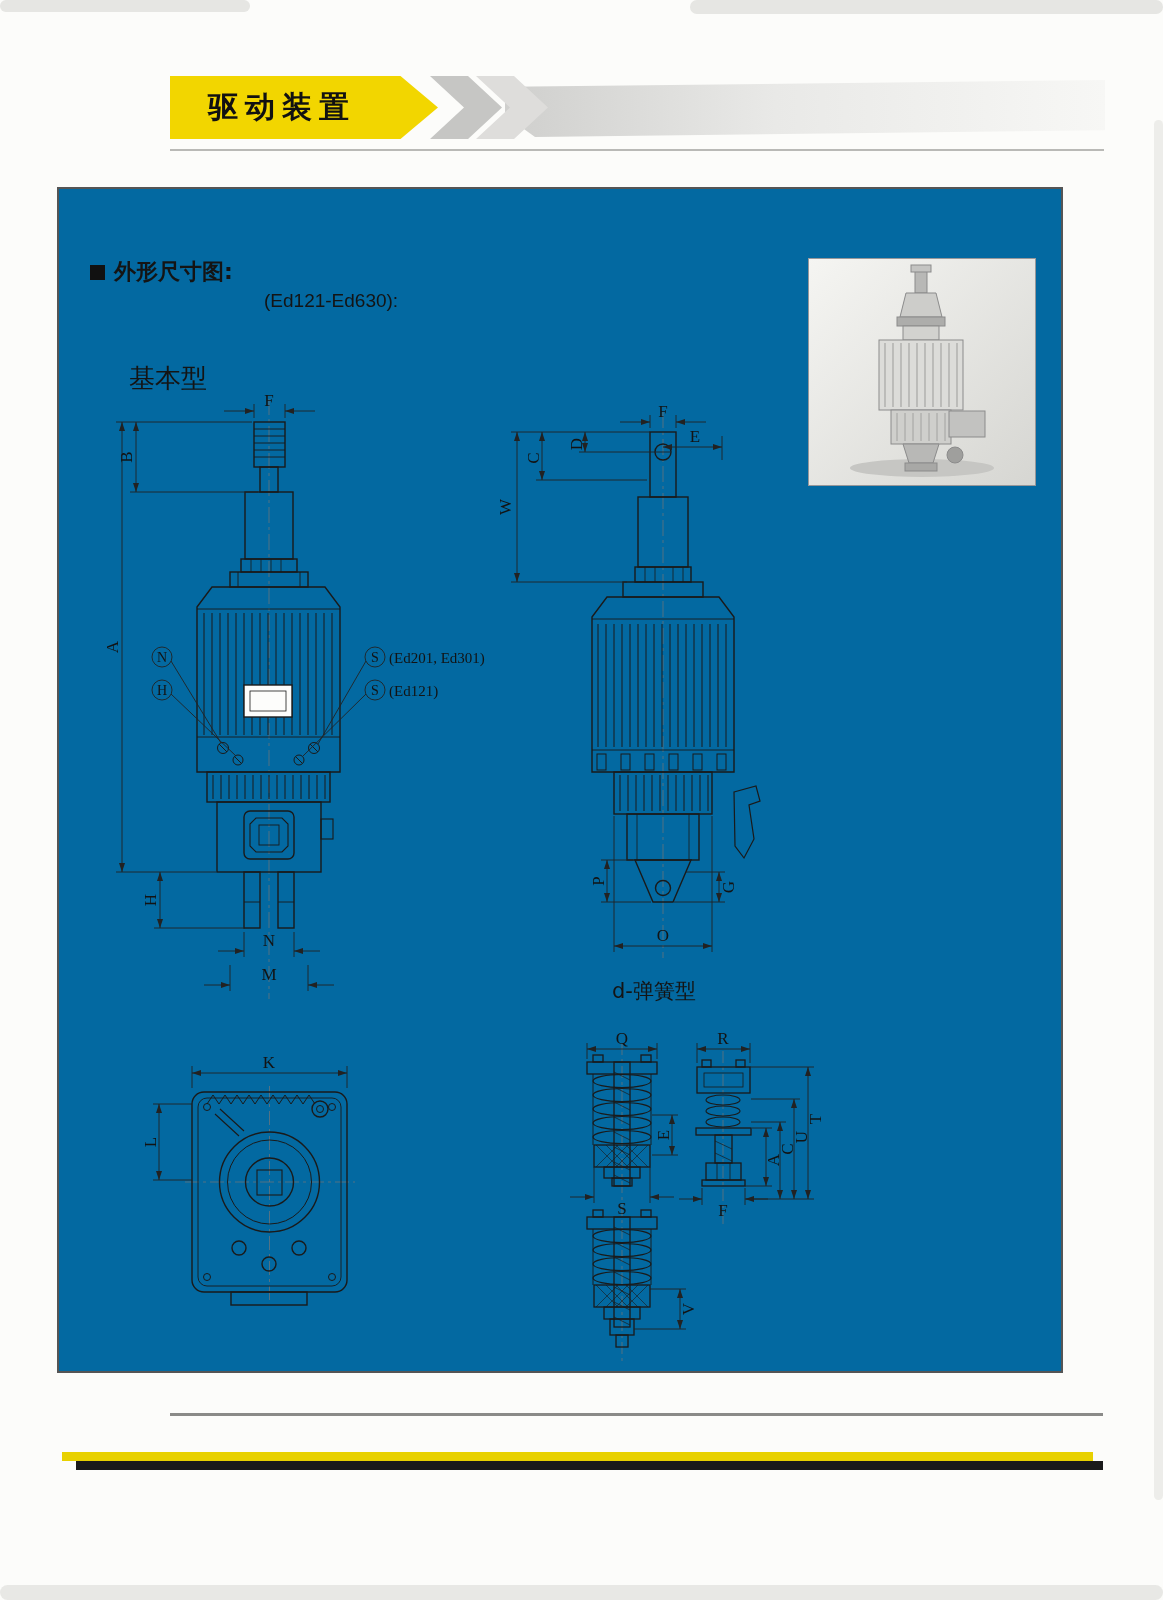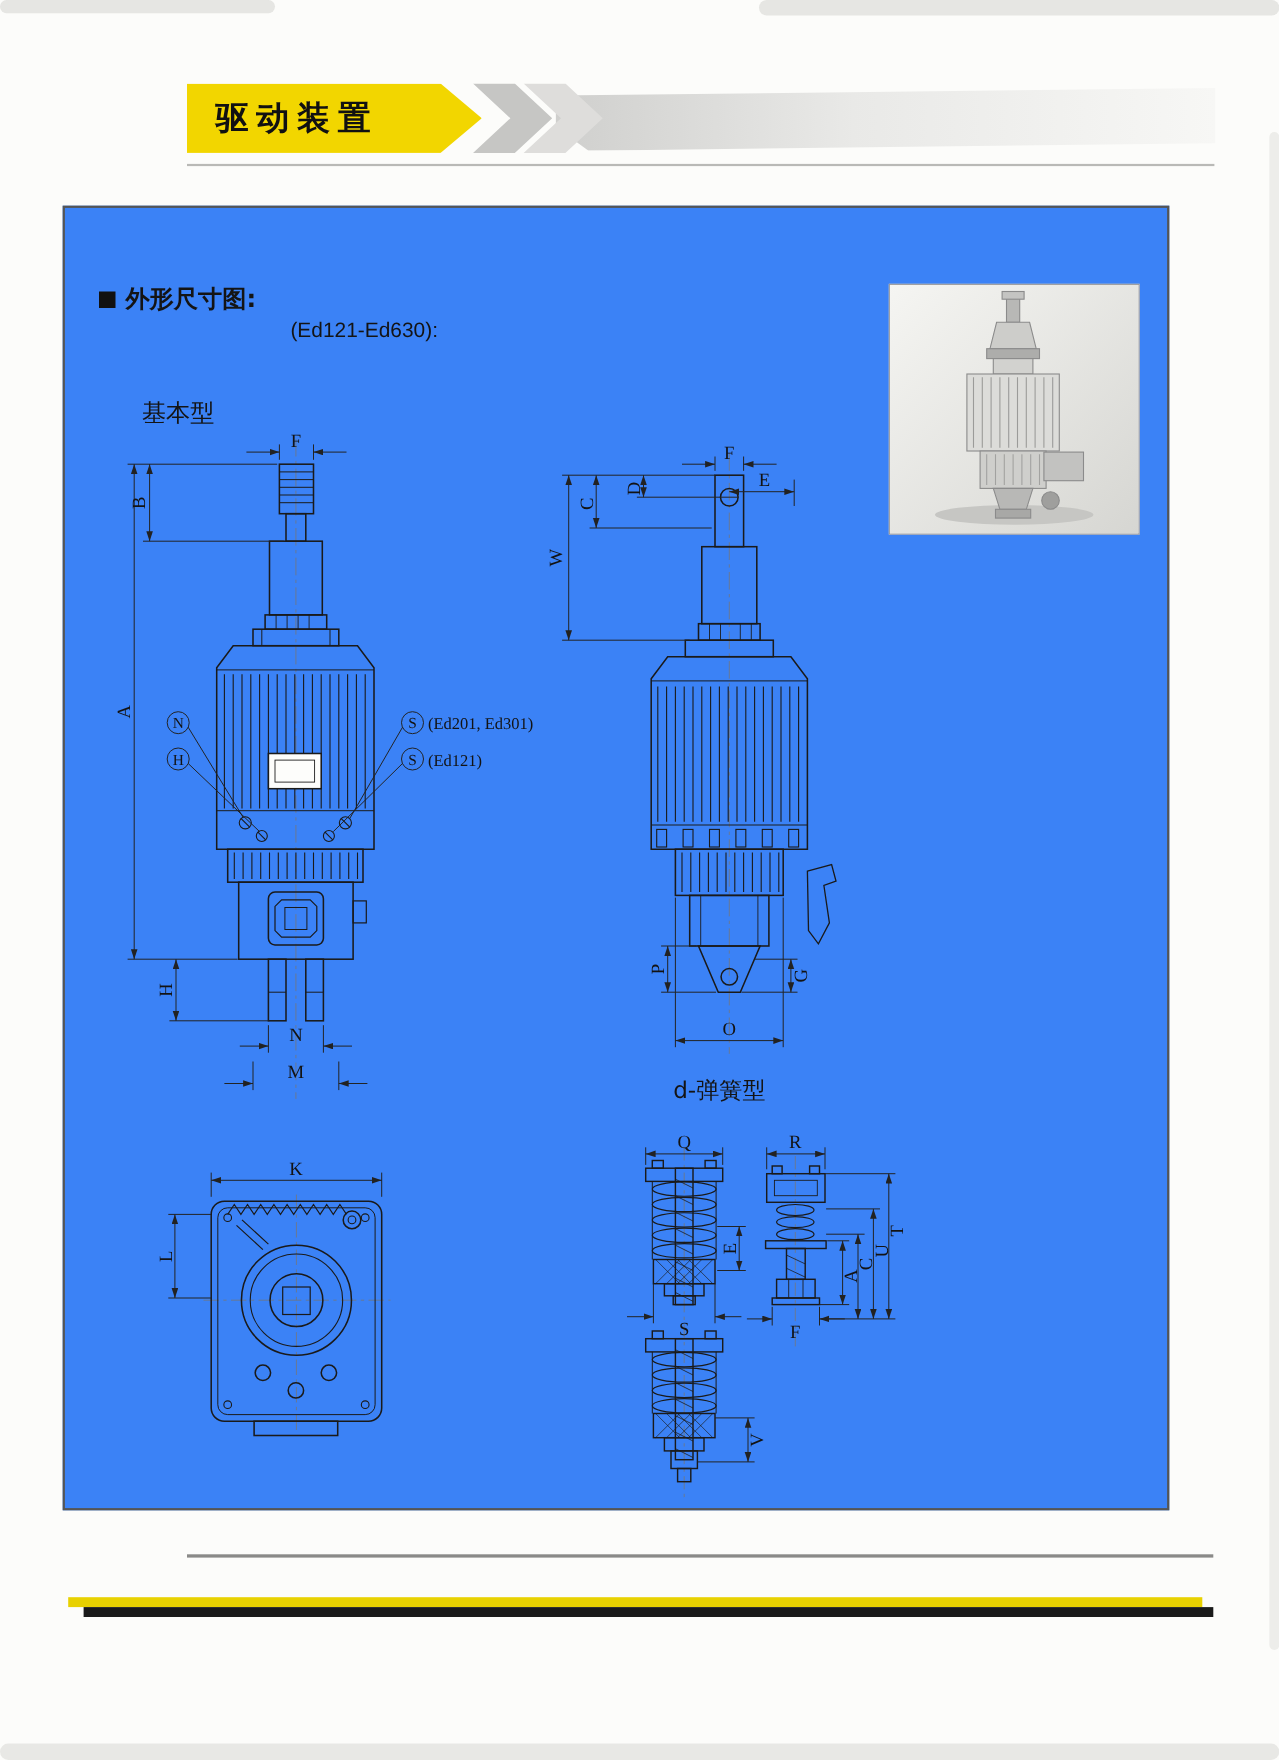--- a/index.html
+++ b/index.html
@@ -4,32 +4,32 @@
 <style>
   *{box-sizing:border-box}
   html,body{margin:0;padding:0;background:#d8d8d5}
   .page{position:relative;width:1163px;height:1600px;margin:0 auto;background:#fcfcfa;overflow:hidden;
         font-family:"DejaVu Sans","Liberation Sans",sans-serif;color:#141414}
   .abs{position:absolute}
   .shade{position:absolute;background:#d0d0cc;opacity:.5;border-radius:8px}
   
   .banner{position:absolute;left:170px;top:76px;width:268px;height:63px;background:#f2d600;
           clip-path:polygon(0 0,86% 0,100% 50%,86% 100%,0 100%);
-          display:flex;align-items:center;padding-left:26px;font-size:30px;font-weight:700;letter-spacing:7px;color:#111}
+          display:flex;align-items:center;padding-left:38px;font-size:30px;font-weight:700;letter-spacing:7px;color:#111}
   .chev{position:absolute;left:430px;top:76px}
   .swoosh{position:absolute;left:505px;top:80px;width:600px;height:57px;
           background:linear-gradient(90deg,#cfcfcd,#e9e9e7 45%,#f7f7f5);
           clip-path:polygon(0 12%,100% 0,100% 88%,5% 100%,0 62%)}
   .header-rule{position:absolute;left:170px;top:149px;width:934px;height:2px;background:#b9b9b6}
   
-  .frame{position:absolute;left:57px;top:187px;width:1006px;height:1186px;border:2px solid #555;background:#3b82f6}
+  .frame{position:absolute;left:57px;top:187px;width:1006px;height:1186px;border:2px solid #555;background:#0369a1}
   .section-title{position:absolute;left:31px;top:68px;display:flex;align-items:center;gap:9px;font-size:22px;font-weight:700}
   .bullet{width:15px;height:15px;background:#111;display:inline-block}
   .model-range{position:absolute;left:205px;top:101px;font-size:19px;font-weight:400;font-family:"Liberation Sans",sans-serif}
-  .basic-type{position:absolute;left:70px;top:172px;font-size:22px}
+  .basic-type{position:absolute;left:70px;top:172px;font-size:26px}
   .spring-label{position:absolute;left:553px;top:788px;font-size:21px}
   .photo{position:absolute;left:749px;top:69px;width:228px;height:228px;margin:0;border:1px solid #97979a;background:#eee}
   
   svg text{font-family:"Liberation Serif","DejaVu Serif",serif;font-size:17px;fill:#131313}
   svg .sm{font-size:14px}
   svg .note{font-size:15px}
   
   .foot-rule{position:absolute;left:170px;top:1413px;width:933px;height:3px;background:#8a8a88}
   .foot-yellow{position:absolute;left:62px;top:1452px;width:1031px;height:9px;background:#e8d100}
   .foot-black{position:absolute;left:76px;top:1461px;width:1027px;height:9px;background:#1a1a1a}

